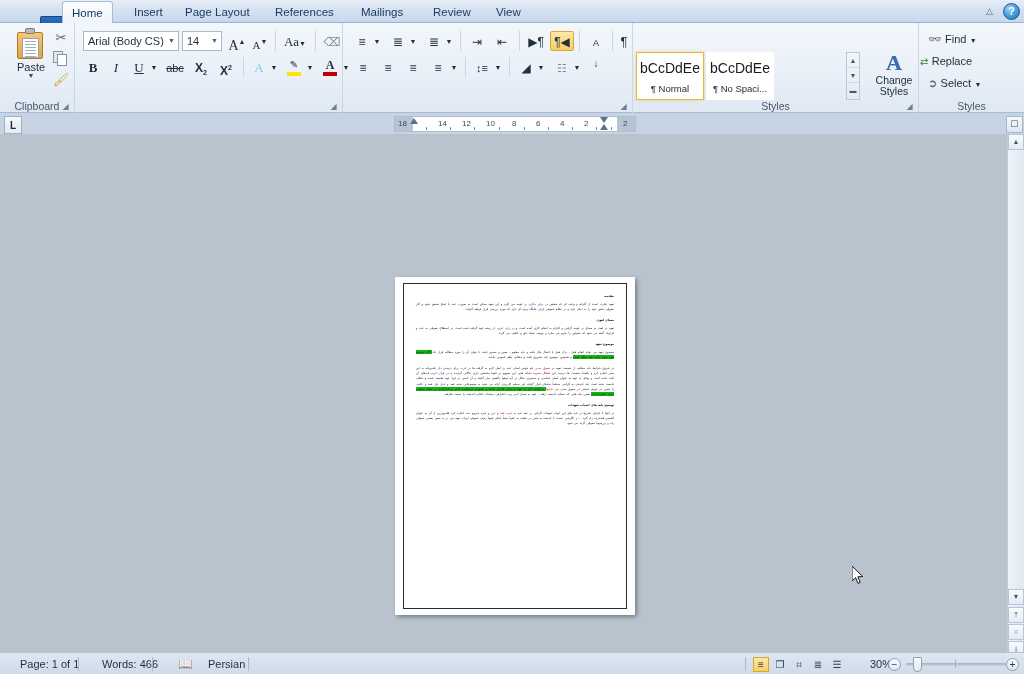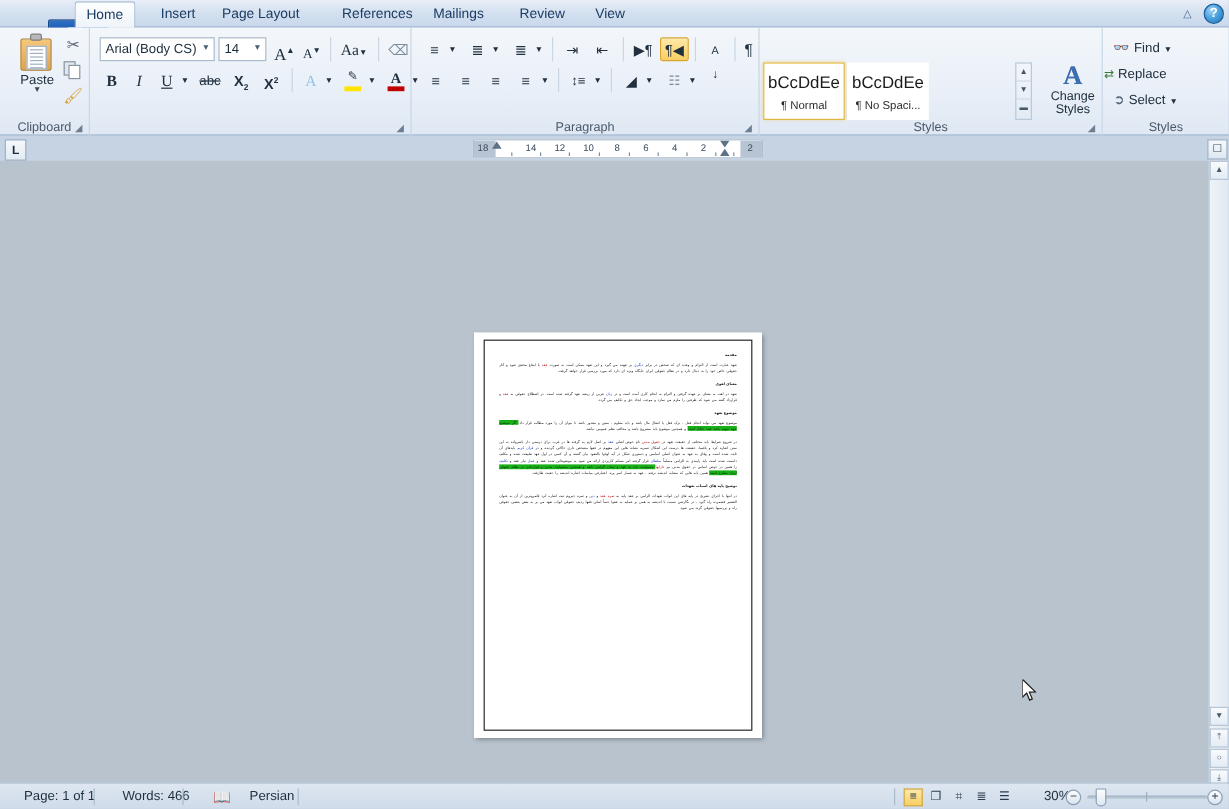--- a/index.html
+++ b/index.html
@@ -288,21 +288,21 @@
 </head>
 <body>
 
 <div id="app">
 
   <div class="tabbar">
     <div class="tab-file">File</div>
     <div class="tab active" style="left:62px;width:51px;">Home</div>
     <div class="tab" style="left:125px;width:45px;">Insert</div>
     <div class="tab" style="left:176px;width:80px;">Page Layout</div>
-    <div class="tab" style="left:276px;width:76px;">References</div>
+    <div class="tab" style="left:266px;width:76px;">References</div>
     <div class="tab" style="left:352px;width:62px;">Mailings</div>
     <div class="tab" style="left:424px;width:53px;">Review</div>
     <div class="tab" style="left:487px;width:42px;">View</div>
     <div class="ribbon-collapse">△</div>
     <div class="ribbon-help">?</div>
   </div>
 
   <div class="ribbon">
 
     <div class="group" style="left:0;width:75px;">
@@ -405,21 +405,20 @@
       <div class="btn" style="left:106px;top:34px;width:10px;height:20px;line-height:20px;font-size:7px;">▼</div>
       <div class="sep" style="left:122px;top:34px;height:20px;"></div>
       <div class="btn" style="left:127px;top:34px;width:24px;height:20px;line-height:20px;font-size:11px;"><span>↕≡</span></div>
       <div class="btn" style="left:150px;top:34px;width:10px;height:20px;line-height:20px;font-size:7px;">▼</div>
       <div class="sep" style="left:166px;top:34px;height:20px;"></div>
       <div class="btn" style="left:172px;top:34px;width:22px;height:20px;line-height:20px;font-size:12px;"><span>◢</span></div>
       <div class="btn" style="left:193px;top:34px;width:10px;height:20px;line-height:20px;font-size:7px;">▼</div>
       <div class="btn" style="left:208px;top:34px;width:22px;height:20px;line-height:20px;font-size:11px;color:#7b8b9b;"><span>☷</span></div>
       <div class="btn" style="left:229px;top:34px;width:10px;height:20px;line-height:20px;font-size:7px;">▼</div>
 
-      <div class="group-label">Paragraph</div>
       <div class="group-dialog" style="right:4px;">◢</div>
     </div>
 
     <div class="group" style="left:633px;width:286px;">
       <div class="style-box sel" style="left:3px;">
         <div class="style-prev">bCcDdEe</div>
         <div class="style-name">¶ Normal</div>
       </div>
       <div class="style-box" style="left:73px;">
         <div class="style-prev">bCcDdEe</div>

